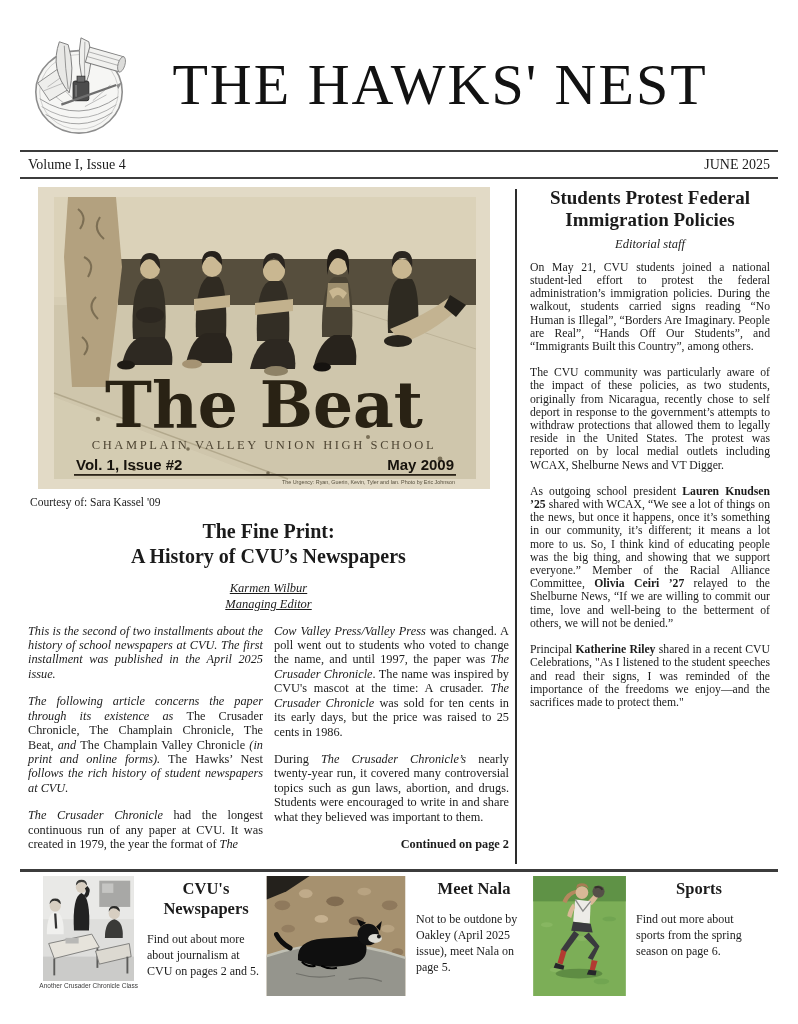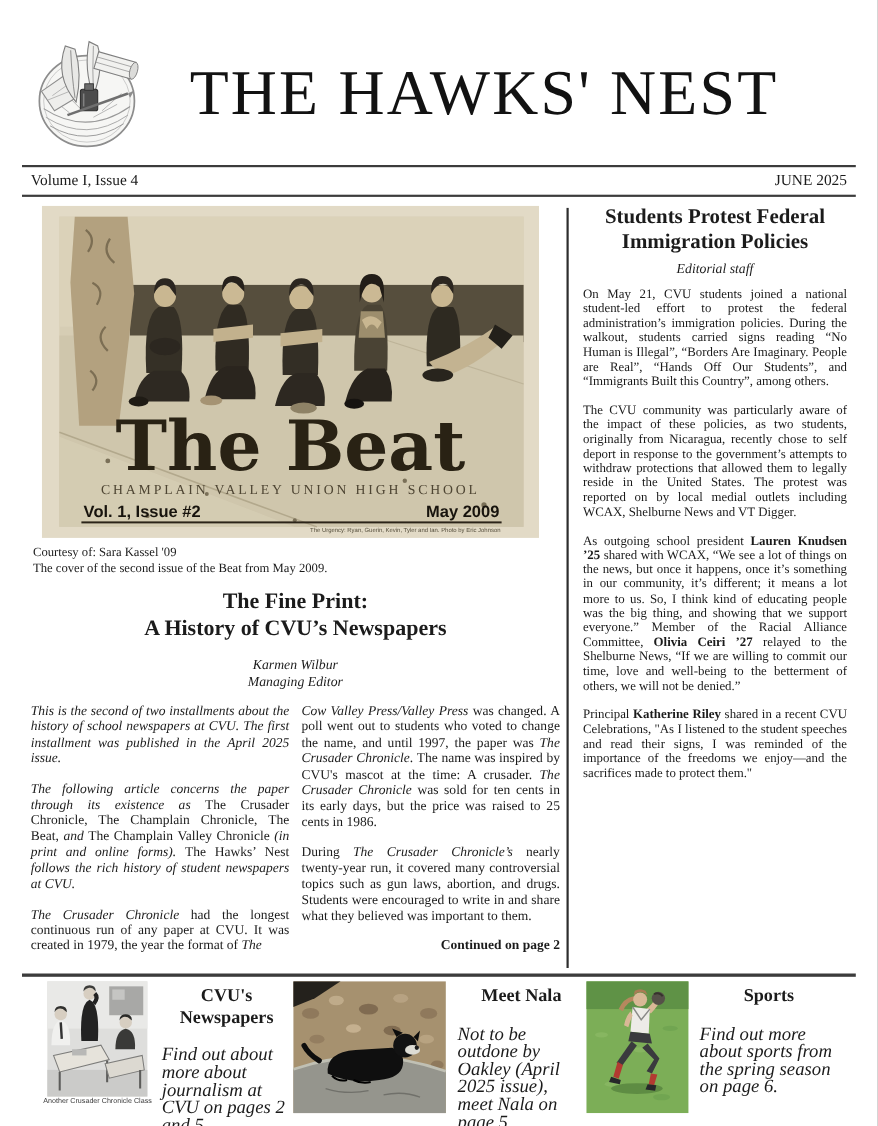--- a/index.html
+++ b/index.html
@@ -19,21 +19,21 @@
   
   .main{display:flex;align-items:stretch;padding:6px 28px 0 28px;}
   .col-left{width:481px;flex:0 0 auto;}
   .vdivider{width:2px;background:#2d2d2d;margin:4px 0 0 6px;}
   .col-right{flex:1;padding-left:13px;}
   
   .beat-cover{width:452px;height:302px;margin:2px 0 0 10px;display:block;}
   .photo-credit{font-size:11.5px;margin:6px 0 0 2px;line-height:1.25;}
   .photo-caption{font-size:11.5px;margin:1px 0 0 2px;line-height:1.25;}
   .article-head{font-size:20px;font-weight:700;text-align:center;line-height:1.22;margin:10px 0 12px 0;}
-  .byline{font-size:12.5px;font-style:italic;text-align:center;line-height:1.3;margin-top:3px;}
+  .byline{font-size:12.5px;font-style:italic;text-align:center;line-height:1.3;margin-top:3px;text-decoration:underline;}
   .body-cols{display:flex;gap:11px;margin-top:11px;}
   .bcol{flex:1;font-size:12.3px;line-height:14.4px;}
   .bcol .para{margin:0 0 13px 0;}
   .para{text-align:justify;}
   .i{font-style:italic;}
   .b{font-weight:700;}
   .continued{font-size:12.3px;font-weight:600;text-align:right;margin-top:2px;}
   
   .right-head{font-size:19px;font-weight:700;text-align:center;line-height:1.18;margin:2px 0 0 0;}
   .right-byline{font-size:12.5px;font-style:italic;text-align:center;margin:5px 0 9px 0;}
@@ -41,21 +41,21 @@
   
   .bottom-rule{border-top:3px solid #3c3c3c;margin:5px 20px 0 20px;}
   .teasers{display:flex;justify-content:flex-end;padding:4px 36px 0 36px;}
   .teaser{display:flex;gap:9px;}
   .tfig{margin:0;display:flex;flex-direction:column;align-items:center;}
   .tfig svg{display:block;}
   .tiny-cap{font-size:6.5px;color:#3a3a3a;line-height:1.1;margin-top:1px;font-family:"Liberation Sans",sans-serif;}
   .tbody{padding-top:2px;}
   .t1 .tbody{width:118px;} .t2 .tbody{width:116px;} .t3 .tbody{width:126px;}
   .ttitle{font-size:16.5px;font-weight:700;text-align:center;line-height:1.2;margin:1px 0 5px 0;}
-  .ttext{font-size:17px;font-style:italic;line-height:16px;}
+  .ttext{font-size:12px;line-height:16px;}
 </style>
 </head>
 <body>
 
 <div class="page">
 
   <header class="masthead">
     <div class="logo">
       <svg viewBox="0 0 112 112" width="110" height="110">
         <ellipse cx="56" cy="63" rx="44" ry="42" fill="#f6f6f4" stroke="#8d8d8d" stroke-width="1.6"></ellipse>
@@ -162,21 +162,20 @@
 
         <text x="226" y="240" text-anchor="middle" font-family="'DejaVu Serif',serif" font-weight="bold" font-size="63" fill="#292214">The Beat</text>
         <text x="226" y="262" text-anchor="middle" font-family="'Liberation Serif',serif" font-size="12.5" letter-spacing="2.6" fill="#4e4533">CHAMPLAIN VALLEY UNION HIGH SCHOOL</text>
         <text x="38" y="283" font-family="'Liberation Sans',sans-serif" font-weight="bold" font-size="15" fill="#17130d">Vol. 1, Issue #2</text>
         <text x="416" y="283" text-anchor="end" font-family="'Liberation Sans',sans-serif" font-weight="bold" font-size="15" fill="#17130d">May 2009</text>
         <rect x="36" y="287" width="382" height="1.8" fill="#2b2418"></rect>
         <text x="417" y="296.5" text-anchor="end" font-family="'Liberation Sans',sans-serif" font-size="5.4" fill="#57503e">The Urgency: Ryan, Guerin, Kevin, Tyler and Ian. Photo by Eric Johnson</text>
       </svg>
 
       <div class="photo-credit">Courtesy of: Sara Kassel '09</div>
-      <div class="photo-caption">The cover of the second issue of the Beat from May 2009.</div>
 
       <h2 class="article-head"><span>The Fine Print:</span><br><span>A History of CVU’s Newspapers</span></h2>
       <div class="byline">
         <div>Karmen Wilbur</div>
         <div>Managing Editor</div>
       </div>
 
       <div class="body-cols">
         <div class="bcol">
           <p class="para"><span class="i">This is the second of two installments about the history of school newspapers at CVU. The first installment was published in the April 2025 issue.</span></p>

